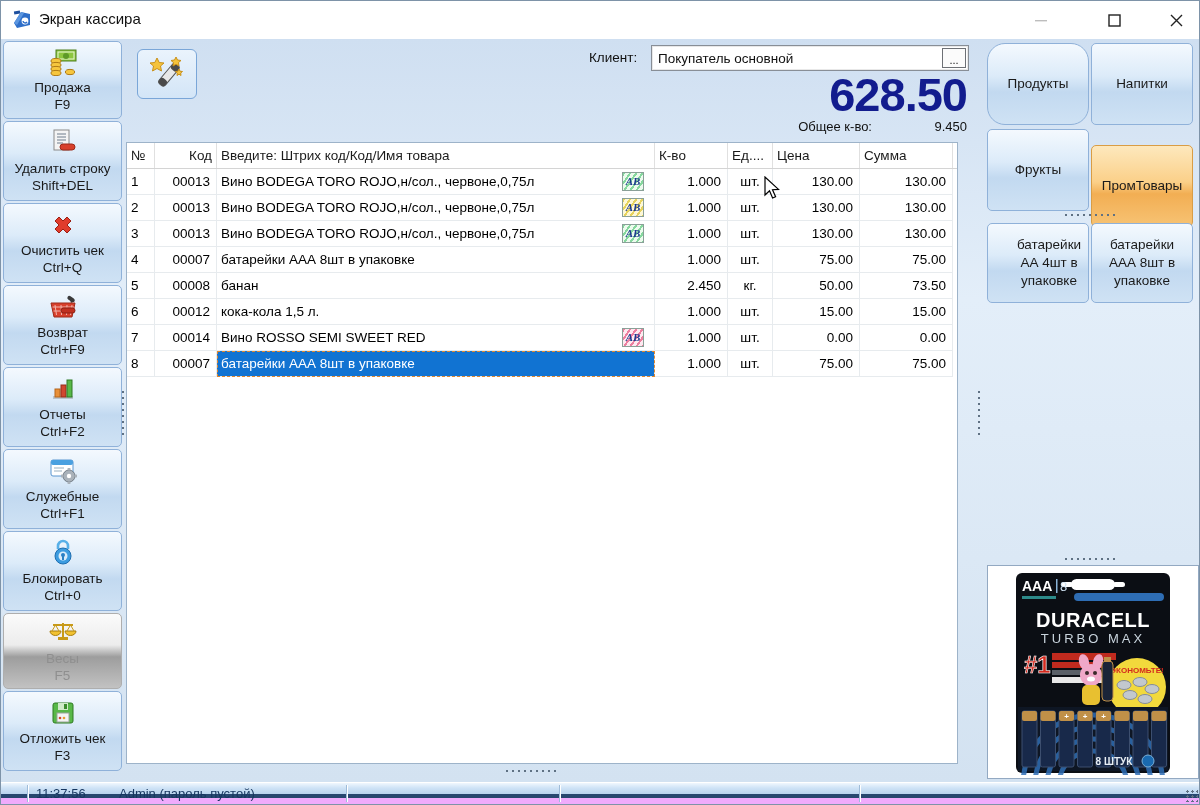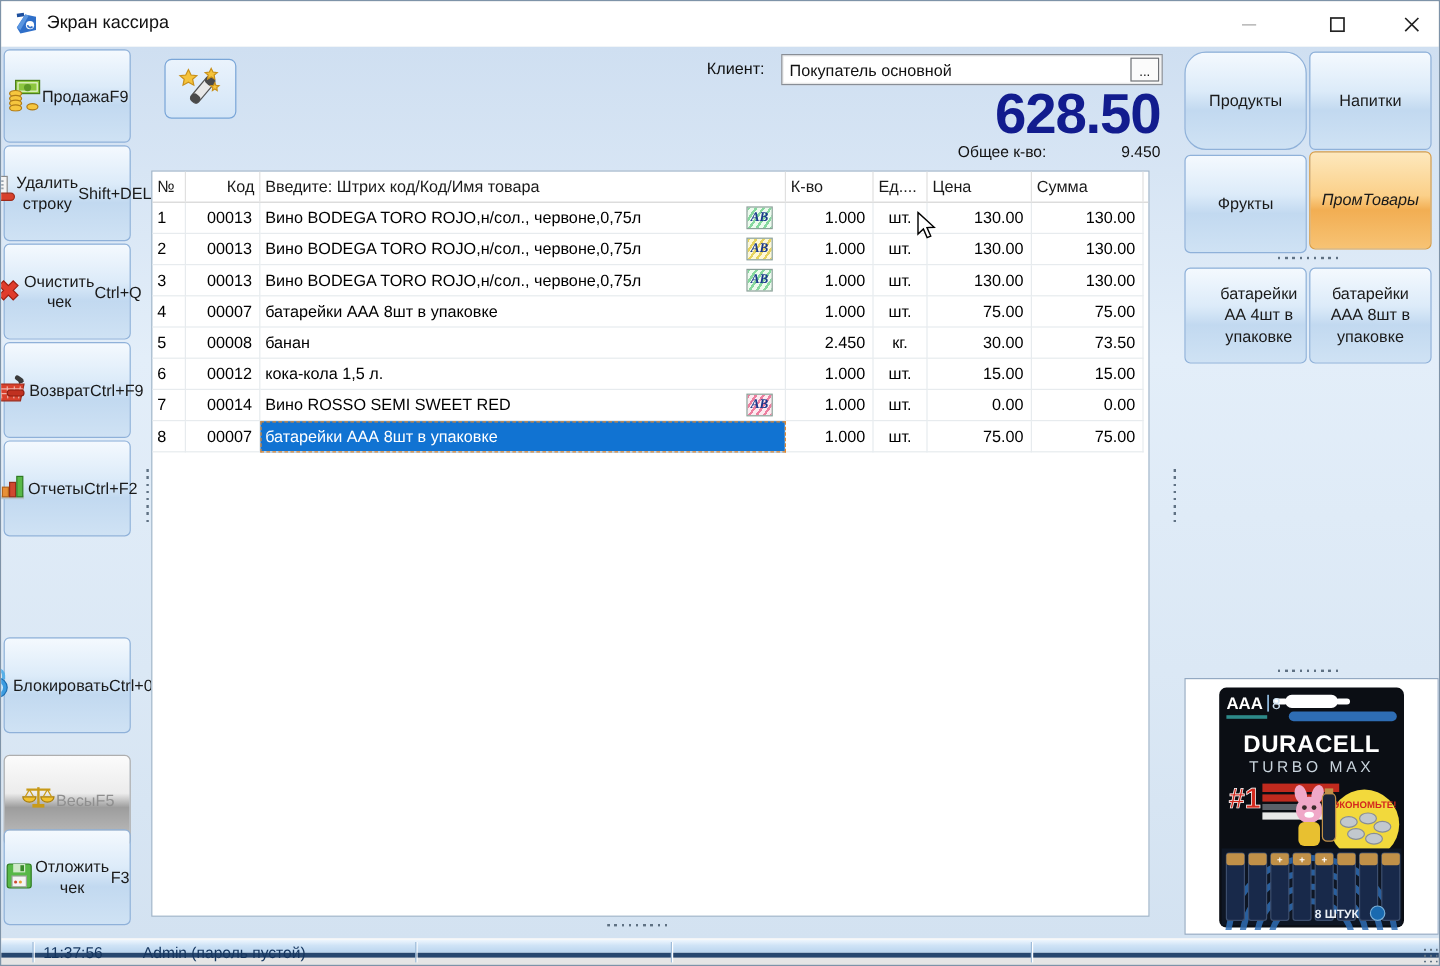--- a/index.html
+++ b/index.html
@@ -1,38 +1,38 @@
 <!DOCTYPE html>
 <html><head>
 <meta charset="utf-8">
 <style>
   * { margin:0; padding:0; box-sizing:border-box; }
   html,body { width:1200px; height:805px; font-family:"Liberation Sans", sans-serif; }
-  .window { position:relative; width:1200px; height:805px; background:#e5e5e5; border:1px solid #7e93a8; overflow:hidden; }
+  .window { position:relative; width:1200px; height:805px; background:#f0abfc; border:1px solid #7e93a8; overflow:hidden; }
 
   
   .titlebar { position:absolute; left:0; top:0; width:100%; height:38px; background:#ffffff; }
   .app-icon { position:absolute; left:10px; top:8px; width:22px; height:22px; }
   .title-text { position:absolute; left:38px; top:9px; font-size:15px; color:#111; }
   .winbtn { position:absolute; top:0; width:44px; height:38px; display:flex; align-items:center; justify-content:center; }
   .winbtn svg { display:block; }
 
   
   .body-bg { position:absolute; left:0; top:38px; width:1200px; height:743px;
     background:linear-gradient(#cfdff1, #e3eef9 35%, #dbe8f5 70%, #d3e2f1); }
 
   
-  .side-btn { position:absolute; left:2px; width:106px; border:1px solid #8fb1d9; border-radius:5px;
+  .side-btn { position:absolute; left:2px; width:119px; border:1px solid #8fb1d9; border-radius:5px;
     background:linear-gradient(#f4f9fe, #dcebf9 40%, #c2d9f0 60%, #cfe2f4);
-    display:flex; flex-direction:row; align-items:center; justify-content:center;
+    display:flex; flex-direction:column; align-items:center; justify-content:center;
     font-size:13.5px; color:#1a1a1a; text-align:center; cursor:default; }
   .side-btn .icn { height:30px; display:flex; align-items:center; justify-content:center; margin-bottom:2px; }
   .side-btn .lbl { line-height:17px; }
   .side-btn.disabled { background:linear-gradient(#fbfbfb, #ececec 42%, #9d9d9d 58%, #c2c2c2);
-    border-color:#aeaeae; color:#8f8f8f;margin-top:16px; }
+    border-color:#aeaeae; color:#8f8f8f; }
   .side-btn.disabled .lbl { color:#8f8f8f; }
 
   
   .wand-btn { position:absolute; left:136px; top:48px; width:60px; height:50px; border:1px solid #7aa6d8;
     border-radius:6px; background:linear-gradient(#eaf3fc,#d3e5f7); display:flex; align-items:center; justify-content:center; }
   .client-label { position:absolute; left:588px; top:49px; font-size:13.5px; color:#111; }
   .client-input { position:absolute; left:650px; top:44px; width:318px; height:26px; background:#fff;
     border:1px solid #888e96; box-shadow:inset 0 0 0 1px #e8e8e8; display:flex; align-items:center; }
   .client-input .val { flex:1; font-size:13.5px; color:#111; padding-left:6px; }
   .browse-btn { width:24px; height:20px; margin-right:2px; border:1px solid #6d7075; background:#fbfbfb;
@@ -190,20 +190,41 @@
         <rect x="3" y="20" width="20" height="3" fill="#b8c4ce"></rect>
         <rect x="5" y="13" width="5" height="8" fill="#e89038" stroke="#b5641a"></rect>
         <rect x="11" y="9" width="5" height="12" fill="#d04830" stroke="#962c18"></rect>
         <rect x="17" y="4" width="5" height="17" fill="#58b848" stroke="#2f7a22"></rect>
       </svg>
     </span>
     <span class="lbl">Отчеты</span>
     <span class="lbl">Ctrl+F2</span>
   </div>
 
+  <div class="side-btn" style="top:448px;height:80px;">
+    <span class="icn">
+      <svg width="30" height="28" viewBox="0 0 30 28">
+        <rect x="3" y="3" width="22" height="16" rx="2" fill="#fff" stroke="#5b96d0"></rect>
+        <rect x="3" y="3" width="22" height="5" rx="2" fill="#4aa0e0"></rect>
+        <g stroke="#9ab0c0" stroke-width="1.2">
+            <path d="M6 11h10M6 14h8"></path>
+          </g>
+        <circle cx="21" cy="19" r="6" fill="#aab2ba" stroke="#707a84"></circle>
+        <circle cx="21" cy="19" r="2.2" fill="#fff"></circle>
+        <g fill="#aab2ba">
+            <rect x="19.6" y="11" width="2.8" height="2.5"></rect>
+            <rect x="19.6" y="24.5" width="2.8" height="2.5"></rect>
+            <rect x="13" y="17.6" width="2.5" height="2.8"></rect>
+            <rect x="26.5" y="17.6" width="2.5" height="2.8"></rect>
+          </g>
+      </svg>
+    </span>
+    <span class="lbl">Служебные</span>
+    <span class="lbl">Ctrl+F1</span>
+  </div>
 
   <div class="side-btn" style="top:530px;height:80px;">
     <span class="icn">
       <svg width="26" height="28" viewBox="0 0 26 28">
         <path d="M8 10 v-3 a5 5 0 0 1 10 0 v3" fill="none" stroke="#58b0e8" stroke-width="2.6"></path>
         <circle cx="13" cy="17" r="8" fill="#3c9ce0" stroke="#1d6db0"></circle>
         <circle cx="13" cy="17" r="4.5" fill="#d8ecfa"></circle>
         <circle cx="13" cy="16" r="2" fill="#2a80c4"></circle>
         <rect x="12" y="17" width="2" height="4" fill="#2a80c4"></rect>
       </svg>
@@ -315,21 +336,21 @@
           <div class="td c">шт.</div>
           <div class="td r">75.00</div>
           <div class="td r">75.00</div>
         </div>
         <div class="trow">
           <div class="td">5</div>
           <div class="td r">00008</div>
           <div class="td c-name"><span class="nm">банан</span></div>
           <div class="td r">2.450</div>
           <div class="td c">кг.</div>
-          <div class="td r">30.00</div>
+          <div class="td r">50.00</div>
           <div class="td r">73.50</div>
         </div>
         <div class="trow">
           <div class="td">6</div>
           <div class="td r">00012</div>
           <div class="td c-name"><span class="nm">кока-кола 1,5 л.</span></div>
           <div class="td r">1.000</div>
           <div class="td c">шт.</div>
           <div class="td r">15.00</div>
           <div class="td r">15.00</div>
@@ -360,21 +381,21 @@
 
   <div class="cat-btn" style="left:986px;top:42px;border-radius:18px;">
     <span>Продукты</span>
   </div>
   <div class="cat-btn" style="left:1090px;top:42px;">
     <span>Напитки</span>
   </div>
   <div class="cat-btn" style="left:986px;top:128px;">
     <span>Фрукты</span>
   </div>
-  <div class="cat-btn active" style="left:1090px;top:125px;font-style:italic;">
+  <div class="cat-btn active" style="left:1090px;top:144px;">
     <span>ПромТовары</span>
   </div>
 
   <div class="hgrip" style="left:1064px;top:212px;width:52px;"></div>
 
   <div class="prod-btn" style="left:986px;top:222px;padding-left:26px;">
     <span>батарейки АА 4шт в упаковке</span>
   </div>
   <div class="prod-btn" style="left:1090px;top:222px;">
     <span>батарейки ААА 8шт в упаковке</span>

